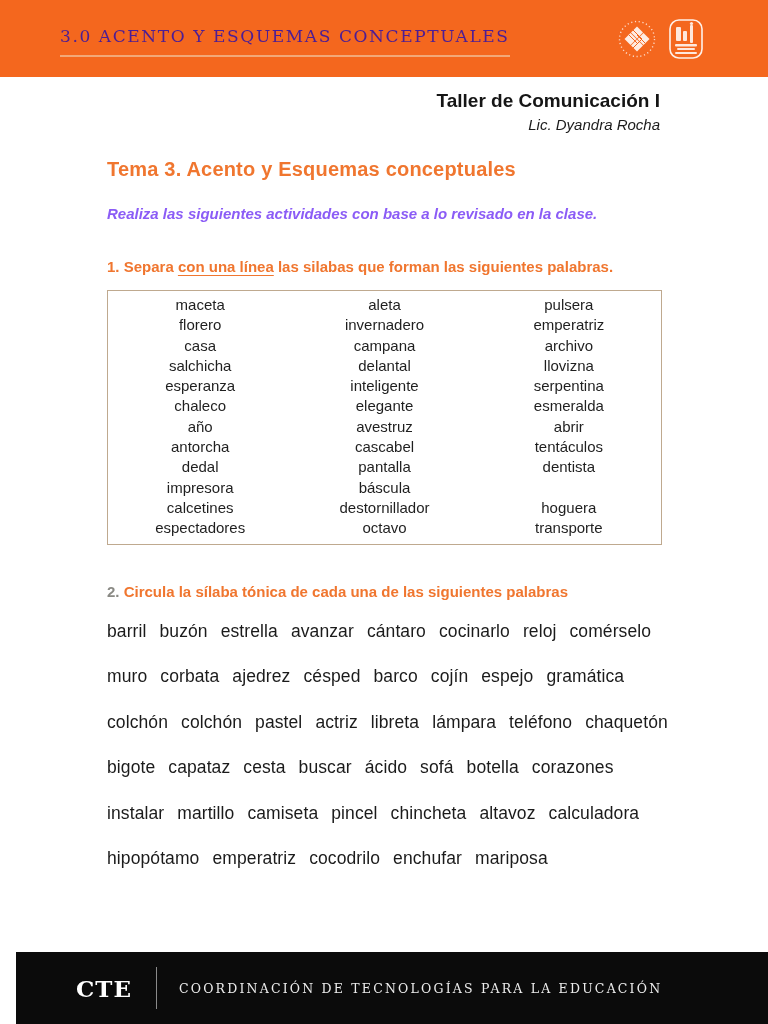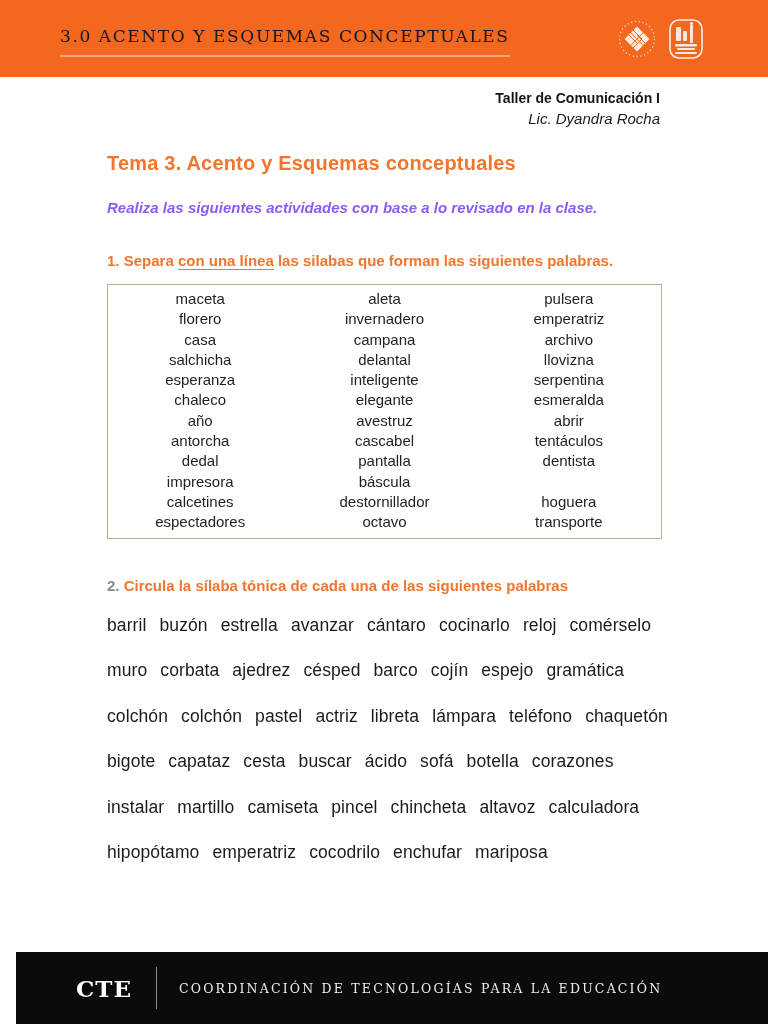--- a/index.html
+++ b/index.html
@@ -19,32 +19,32 @@
     display:flex;
     align-items:center;
     justify-content:space-between;
     padding:0 62px 0 60px;
   }
   .topbar-title {
     display:inline-block;
     font-family:"DejaVu Serif", serif;
     font-size:17px;
     letter-spacing:1.6px;
-    color:#0f172a;
+    color:#4c1d95;
     padding-bottom:9px;
     border-bottom:2px solid #F2A878;
     white-space:nowrap;
     margin-top:6px;
   }
   .logos { display:flex; align-items:center; gap:9px; }
   .logos svg { display:block; }
 
   
   .byline { margin-top:13px; padding-right:108px; text-align:right; }
-  .byline .course { font-size:14px; font-weight:bold; color:#151515; }
+  .byline .course { font-size:19px; font-weight:bold; color:#151515; }
   .byline .teacher { margin-top:4px; font-size:15px; font-style:italic; color:#1c1c1c; }
 
   
   main { padding:0 106px 0 107px; }
   .doc-title {
     margin-top:25px;
     font-size:20px;
     font-weight:800;
     letter-spacing:0.2px;
     color:#F0762F;

